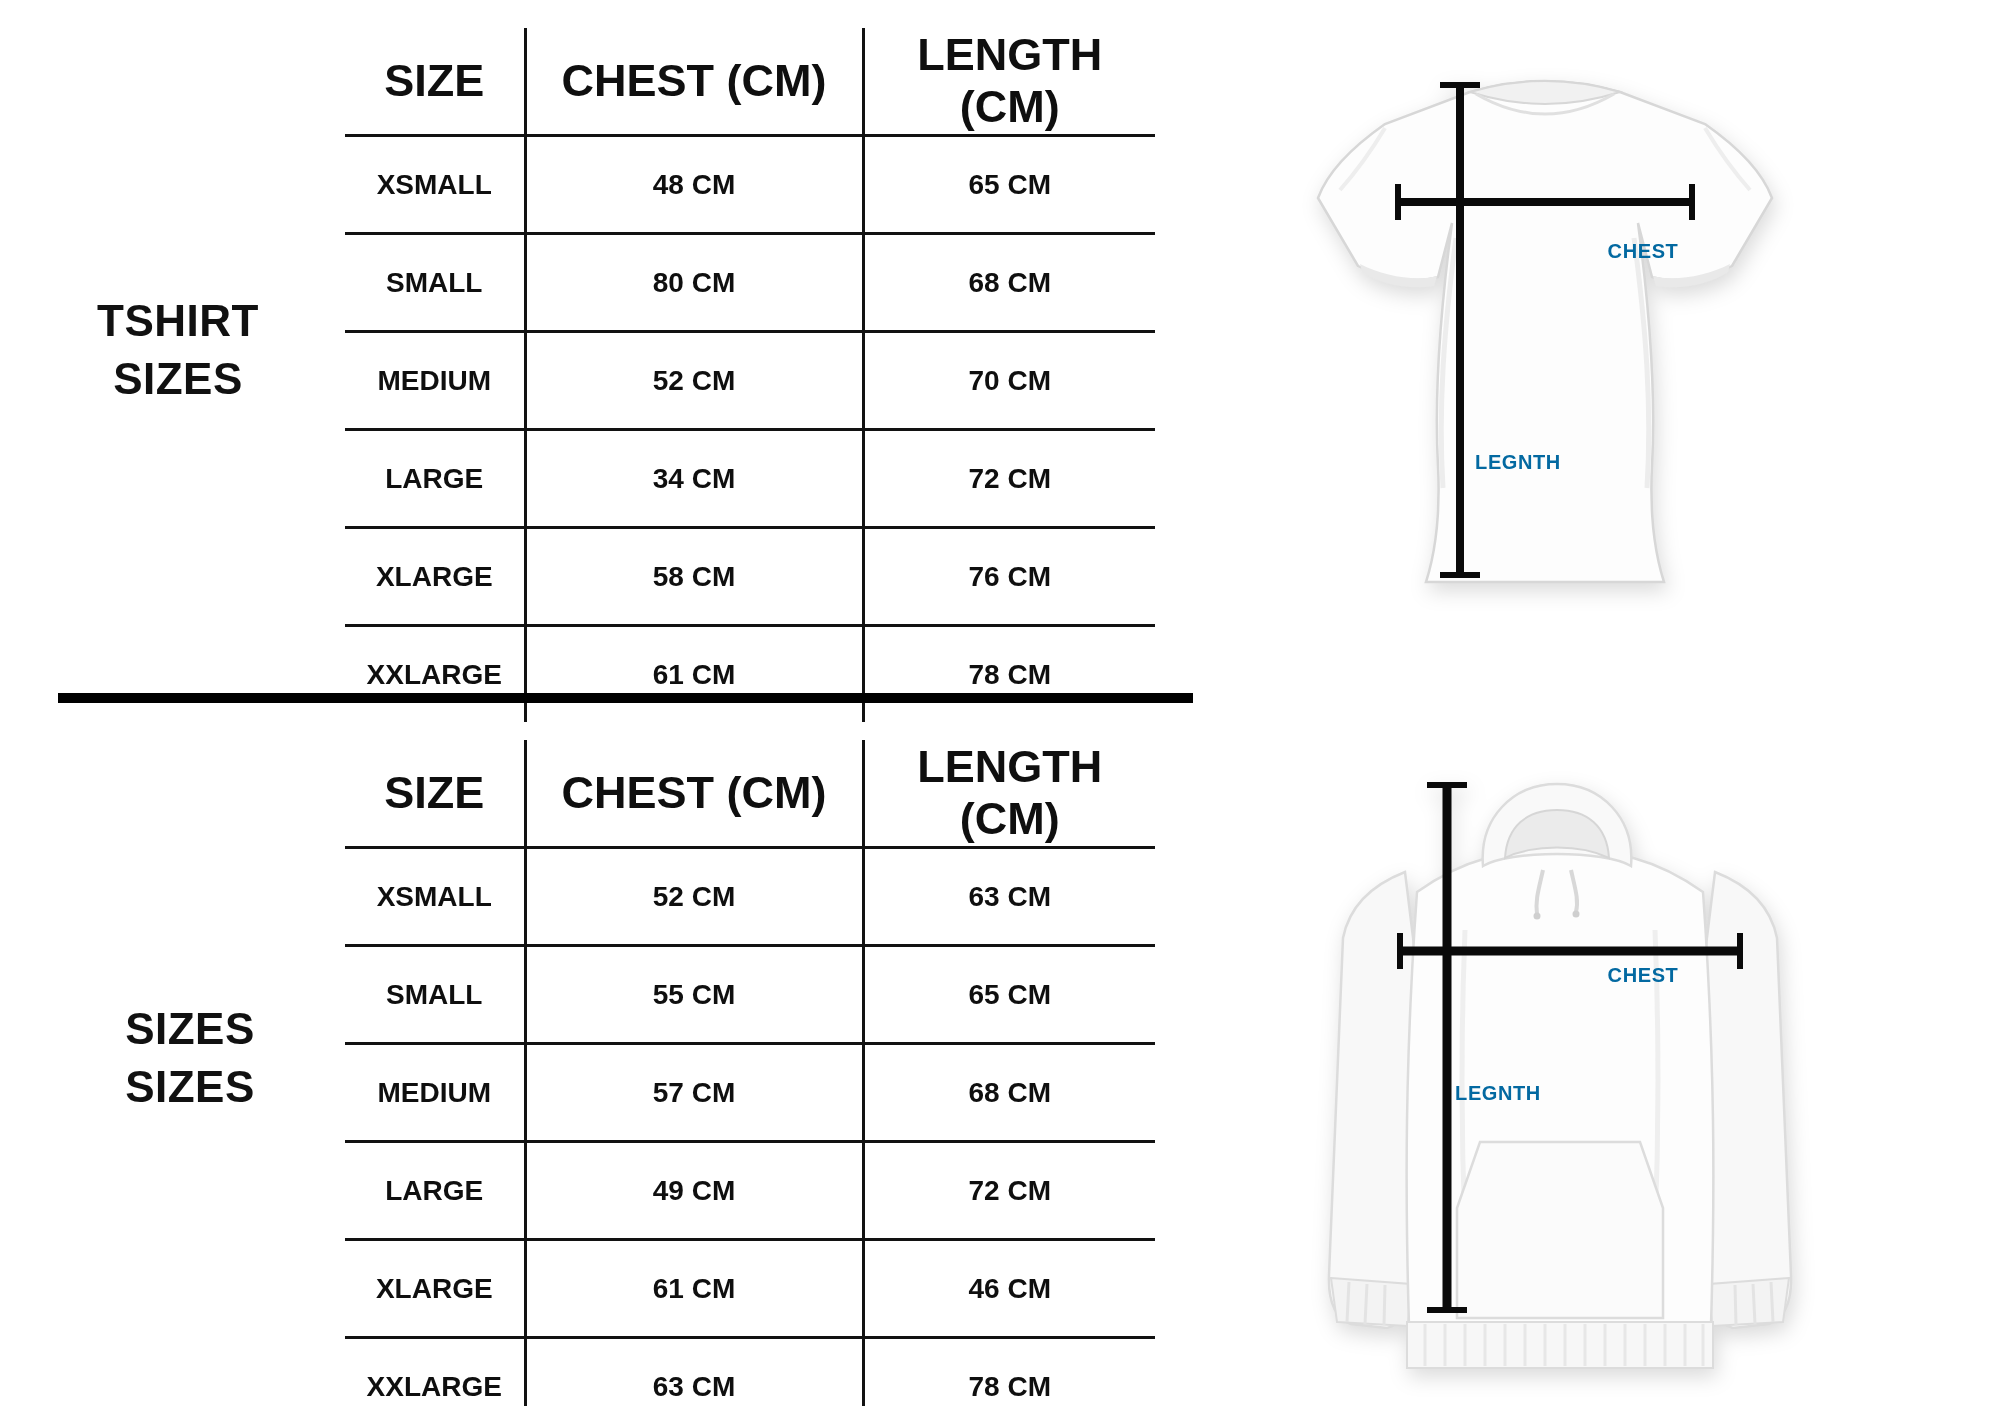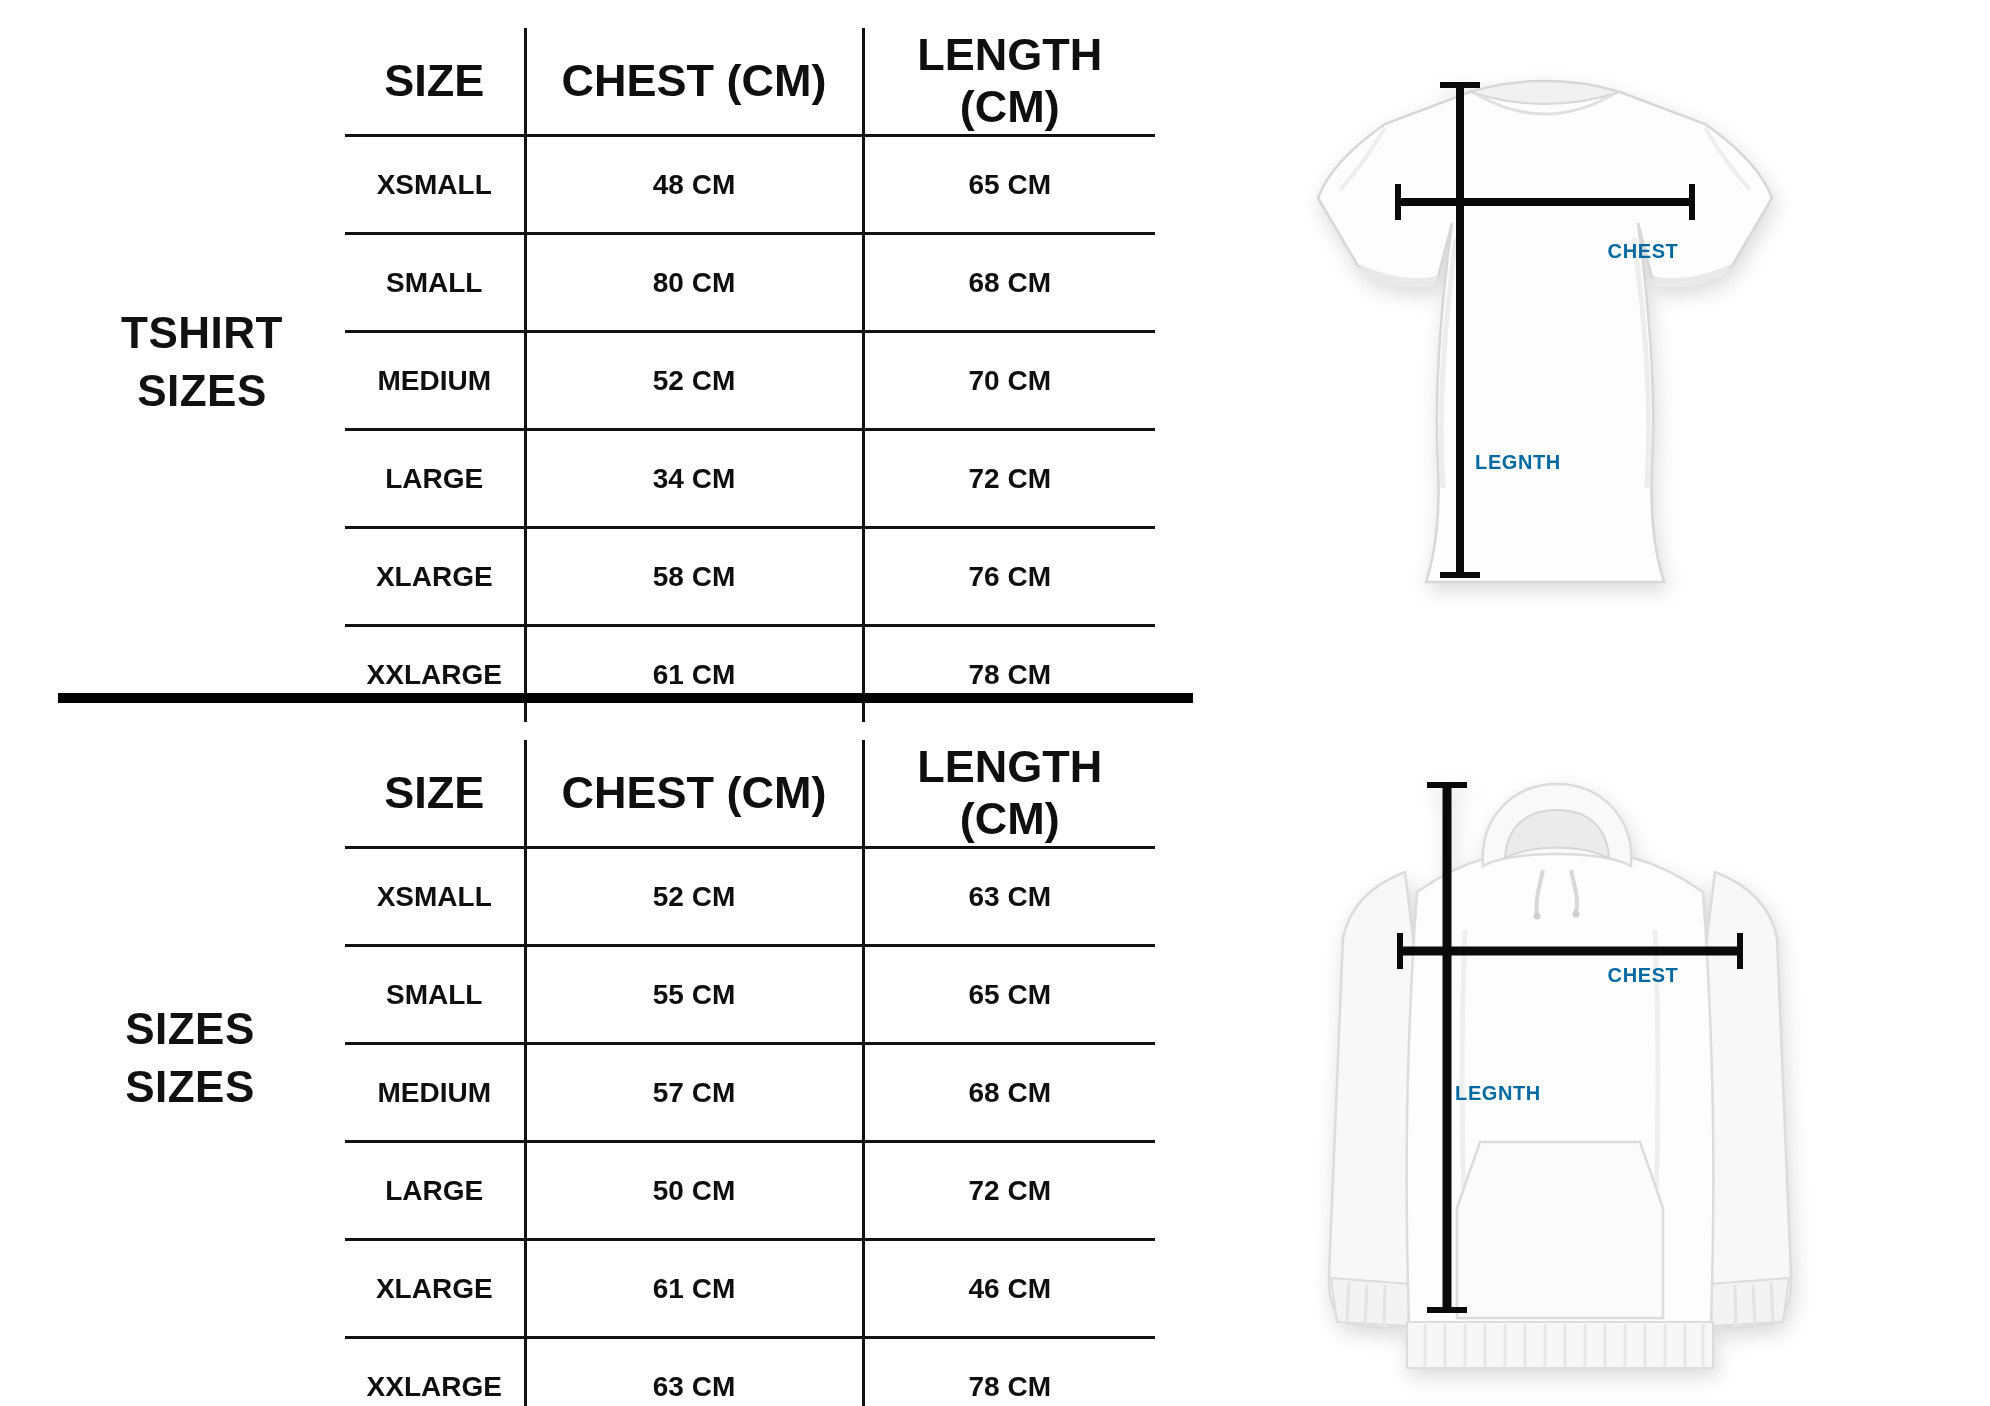--- a/index.html
+++ b/index.html
@@ -1,21 +1,21 @@
 <!DOCTYPE html>
 <html><head>
 <meta charset="utf-8">
 <style>
   html,body{margin:0;padding:0;background:#ffffff;}
   .page{position:relative;width:1990px;height:1406px;background:#ffffff;
         font-family:"Liberation Sans",sans-serif;color:#0f0f0f;overflow:hidden;}
 
   .section-title{position:absolute;width:268px;text-align:center;font-weight:bold;
         font-size:44px;line-height:58px;letter-spacing:.5px;color:#111;}
-  .title-tshirt{left:68px;top:292px;margin-top:12px;}
+  .title-tshirt{left:44px;top:292px;}
   .title-hoodie{left:56px;top:1000px;}
 
   table.size-table{position:absolute;border-collapse:collapse;table-layout:fixed;
         text-align:center;width:810px;}
   .table-tshirt{left:345px;top:28px;}
   .table-hoodie{left:345px;top:740px;}
   .size-table col.c1{width:180px;} .size-table col.c2{width:338px;} .size-table col.c3{width:292px;}
   .size-table th{font-size:45px;font-weight:bold;height:74px;border-bottom:3px solid #121212;}
   .size-table td{font-size:28px;font-weight:bold;height:93px;}
   .size-table .mid{border-left:3px solid #121212;border-right:3px solid #121212;}
@@ -155,21 +155,21 @@
         <td class="mid">55 CM</td>
         <td>65 CM</td>
       </tr>
       <tr>
         <td>MEDIUM</td>
         <td class="mid">57 CM</td>
         <td>68 CM</td>
       </tr>
       <tr>
         <td>LARGE</td>
-        <td class="mid">50 CM</td>
+        <td class="mid">49 CM</td>
         <td>72 CM</td>
       </tr>
       <tr>
         <td>XLARGE</td>
         <td class="mid">61 CM</td>
         <td>46 CM</td>
       </tr>
       <tr>
         <td>XXLARGE</td>
         <td class="mid">63 CM</td>

